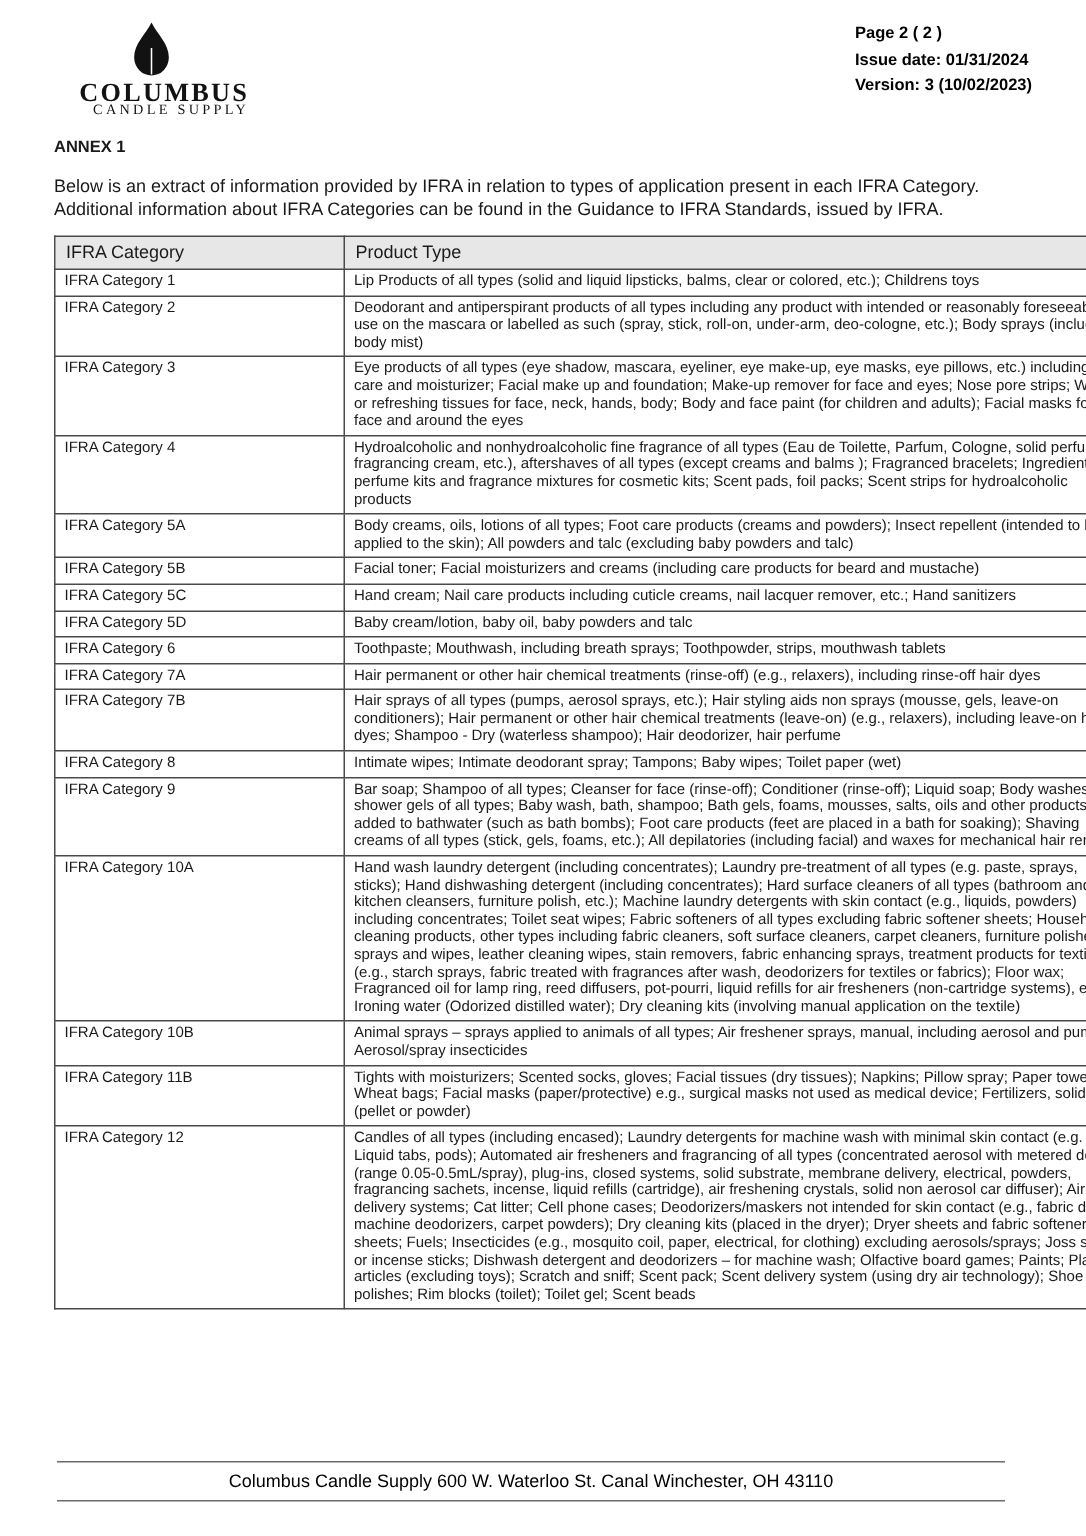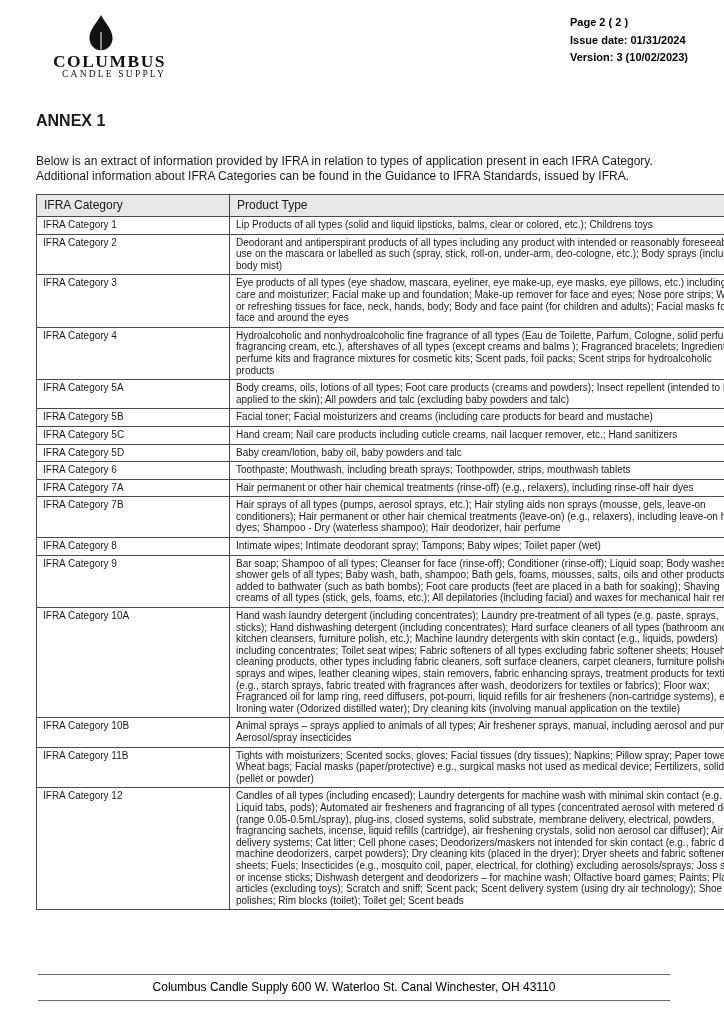--- a/index.html
+++ b/index.html
@@ -27,22 +27,22 @@
     font-family:"Liberation Serif", serif;
     font-size:9.5px;letter-spacing:2.2px;
     color:#121212;line-height:11px;white-space:nowrap;
   }
   .page-info{
     text-align:left;font-size:11px;font-weight:bold;line-height:17.5px;
     padding-top:2px;color:#000;
   }
 
   
-  .annex-title{font-size:16px;font-weight:bold;margin-top:32px;}
-  .intro{font-size:12px;line-height:14.5px;margin-top:24px;max-width:652px;}
+  .annex-title{font-size:11px;font-weight:bold;margin-top:12px;}
+  .intro{font-size:12px;line-height:14.5px;margin-top:13px;max-width:652px;}
 
   
   table.ifra{
     border-collapse:collapse;
     margin-top:11px;
     width:720px;
     table-layout:fixed;
   }
   table.ifra th, table.ifra td{
     border:1px solid #4a4a4a;

